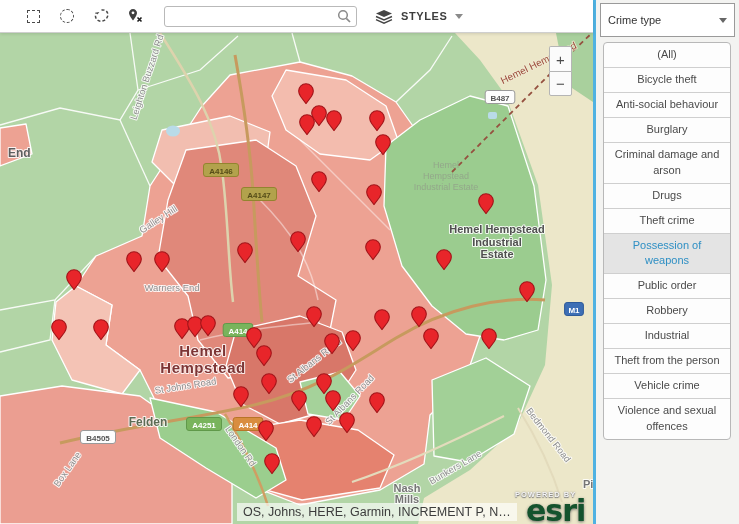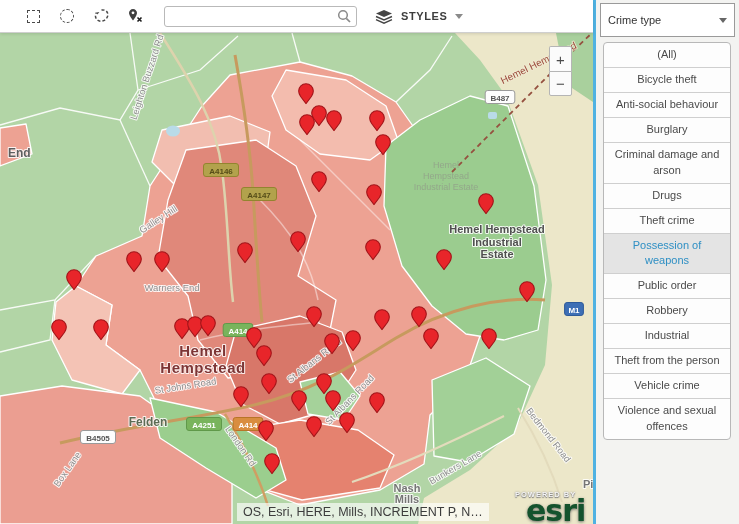--- a/index.html
+++ b/index.html
@@ -241,21 +241,21 @@
           <use href="#pin" x="339" y="412" width="16" height="21.3"></use>
           <use href="#pin" x="264" y="453" width="16" height="21.3"></use>
         </g>
     </svg>
 
     <div class="zoomctl">
       <button>+</button>
       <button>−</button>
     </div>
 
-    <div class="attrib">OS, Esri, HERE, Mills, INCREMENT P, N…</div>
+    <div class="attrib">OS, Johns, HERE, Garmin, INCREMENT P, N…</div>
     <div class="esri-logo">
       <div class="pb">POWERED BY</div>
       <div class="brand">esri</div>
     </div>
   </div>
 
   <div class="toolbar">
     <button class="tool">
       <span class="marquee"></span>
     </button>

